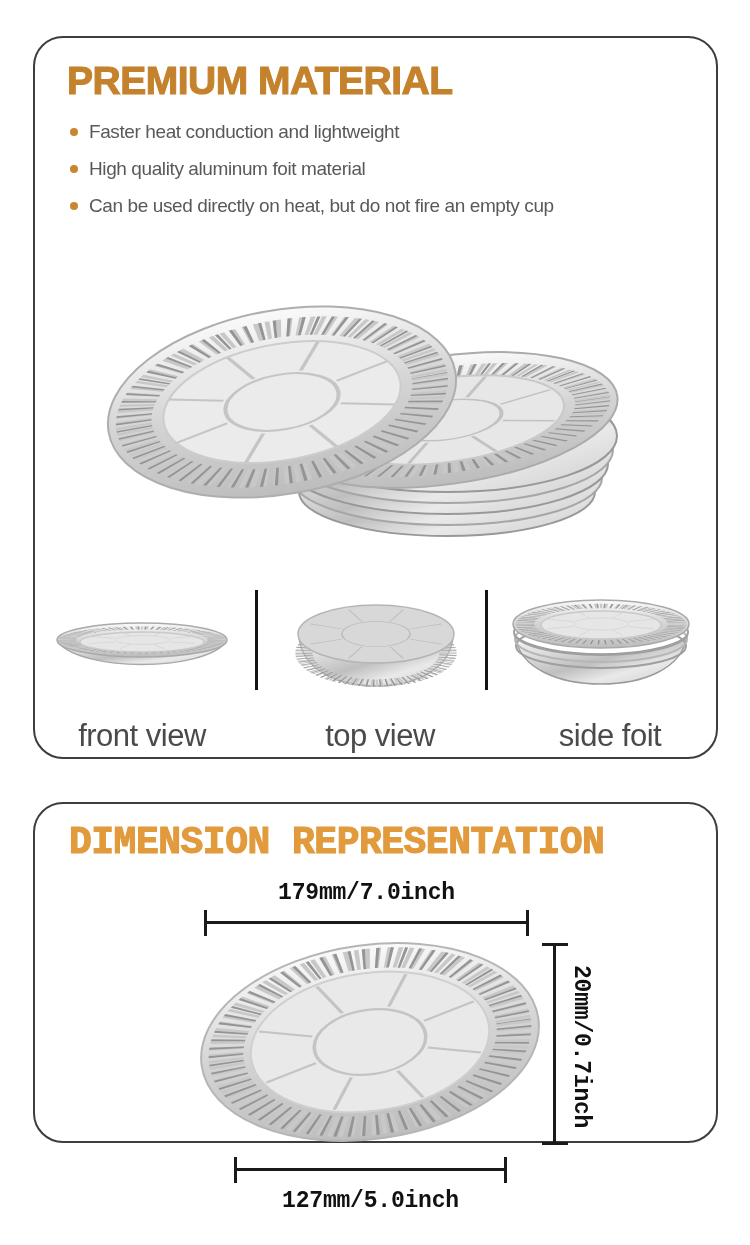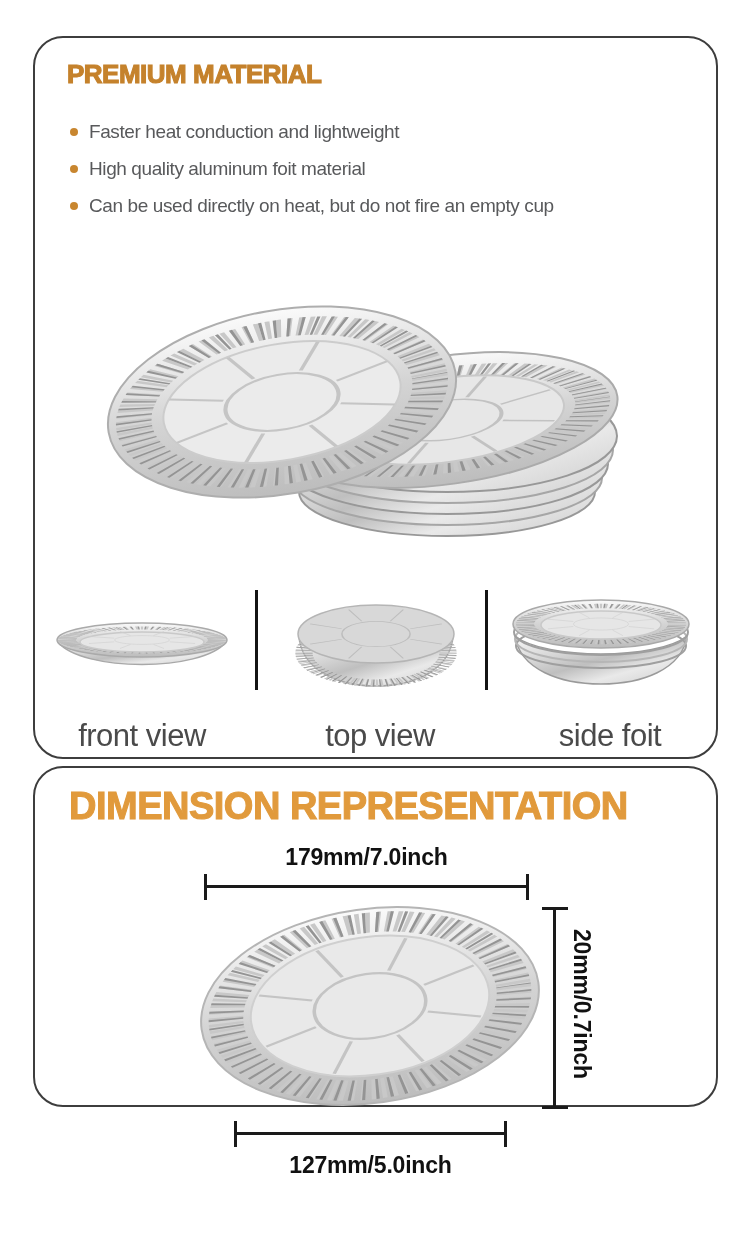--- a/index.html
+++ b/index.html
@@ -1,24 +1,24 @@
 <!DOCTYPE html>
 <html style="--premium-heading: #C5822C; --dimension-heading: #E19A3C; --bullet-dot: #C8862F; --body-text: #58595B; --label-text: #4A4A4A; --dimension-text: #111111; --line: #1A1A1A; --card-border: #3D3D3D;"><head>
 <meta charset="utf-8">
 <style>
   html,body{margin:0;padding:0;background:#ffffff;}
   body{width:750px;height:1245px;position:relative;font-family:"Liberation Sans",sans-serif;overflow:hidden;}
   .card{position:absolute;left:33px;width:685px;background:#fff;border:2px solid var(--card-border,#3d3d3d);
         border-radius:30px;box-sizing:border-box;}
   .card1{top:36px;height:723px;}
-  .card2{top:766px;height:341px;}
+  .card2{top:802px;height:341px;font-family:Liberation Mono, monospace;}
 
   .section-title{position:absolute;margin:0;font-weight:800;line-height:1.1;
                  -webkit-text-stroke:1.1px currentColor;letter-spacing:-0.5px;white-space:nowrap;}
-  .t1{left:32px;top:22px;font-size:26px;color:var(--premium-heading,#C5822C);}
+  .t1{left:32px;top:22px;font-size:39px;color:var(--premium-heading,#C5822C);}
   .t2{left:34px;top:18px;font-size:38px;color:var(--dimension-heading,#E19A3C);}
 
   .bullets{position:absolute;left:35px;top:84px;margin:0;padding:0;list-style:none;}
   .bullets li{display:flex;align-items:center;gap:11px;margin-bottom:17px;
               font-size:19px;line-height:20px;color:var(--body-text,#58595B);letter-spacing:-0.4px;}
   .dot{width:8px;height:8px;border-radius:50%;background:var(--bullet-dot,#C8862F);flex:none;}
 
   .hero{position:absolute;left:60px;top:215px;}
 
   .vdivider{position:absolute;top:552px;width:3px;height:100px;background:#141414;}

